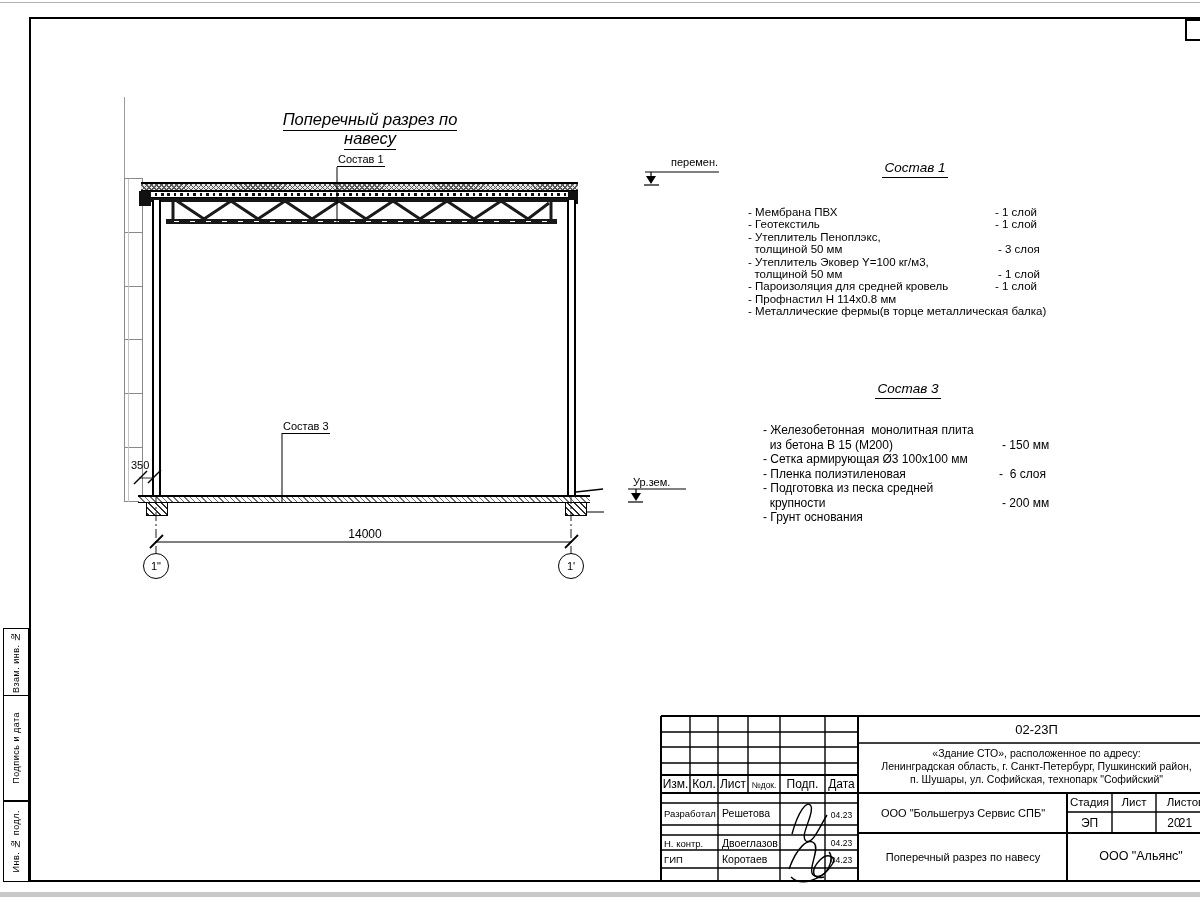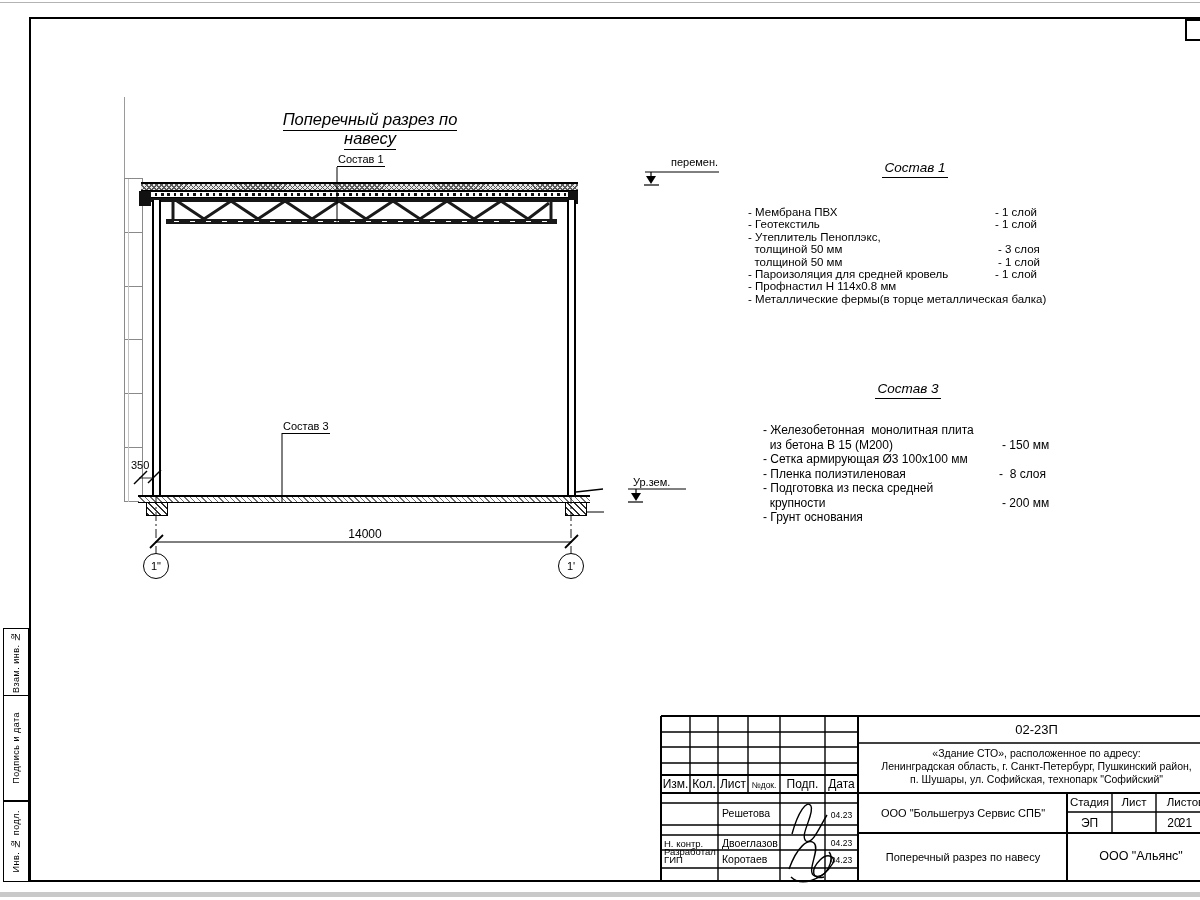--- a/index.html
+++ b/index.html
@@ -125,47 +125,48 @@
   </div>
 
   <div class="comp-hdr" style="left:859px;top:160px;">
     <span>Состав 1</span>
   </div>
   <div class="comp-list" style="left:748px;top:206px;width:420px;">
     <div class="crow"><span class="cname">- Мембрана ПВХ</span><span class="cqty" style="left:247px;">- 1 слой</span></div>
     <div class="crow"><span class="cname">- Геотекстиль</span><span class="cqty" style="left:247px;">- 1 слой</span></div>
     <div class="crow"><span class="cname">- Утеплитель Пеноплэкс,</span><span class="cqty" style="left:247px;"></span></div>
     <div class="crow"><span class="cname">  толщиной 50 мм</span><span class="cqty" style="left:250px;">- 3 слоя</span></div>
+    <div class="crow"><span class="cname">- Утеплитель Эковер Y=100 кг/м3,</span><span class="cqty" style="left:247px;"></span></div>
     <div class="crow"><span class="cname">  толщиной 50 мм</span><span class="cqty" style="left:250px;">- 1 слой</span></div>
     <div class="crow"><span class="cname">- Пароизоляция для средней кровель</span><span class="cqty" style="left:247px;">- 1 слой</span></div>
     <div class="crow"><span class="cname">- Профнастил Н 114х0.8 мм</span></div>
     <div class="crow"><span class="cname">- Металлические фермы(в торце металлическая балка)</span></div>
   </div>
 
   <div class="comp-hdr" style="left:852px;top:381px;">
     <span>Состав 3</span>
   </div>
   <div class="comp-list comp3" style="left:763px;top:423px;width:420px;">
     <div class="crow"><span class="cname">- Железобетонная  монолитная плита</span></div>
     <div class="crow"><span class="cname">  из бетона В 15 (М200)</span><span class="cqty" style="left:239px;">- 150 мм</span></div>
     <div class="crow"><span class="cname">- Сетка армирующая Ø3 100х100 мм</span></div>
-    <div class="crow"><span class="cname">- Пленка полиэтиленовая</span><span class="cqty" style="left:236px;">-  8 слоя</span></div>
+    <div class="crow"><span class="cname">- Пленка полиэтиленовая</span><span class="cqty" style="left:236px;">-  6 слоя</span></div>
     <div class="crow"><span class="cname">- Подготовка из песка средней</span></div>
     <div class="crow"><span class="cname">  крупности</span><span class="cqty" style="left:239px;">- 200 мм</span></div>
     <div class="crow"><span class="cname">- Грунт основания</span></div>
   </div>
 
   <div class="tb ctr" style="left:661px;top:777px;width:29px;font-size:12px;">Изм.</div>
   <div class="tb ctr" style="left:690px;top:777px;width:28px;font-size:12px;">Кол.</div>
   <div class="tb ctr" style="left:718px;top:777px;width:30px;font-size:12px;">Лист</div>
   <div class="tb ctr" style="left:748px;top:780px;width:32px;font-size:8.5px;">№док.</div>
   <div class="tb ctr" style="left:780px;top:777px;width:45px;font-size:12px;">Подп.</div>
   <div class="tb ctr" style="left:825px;top:777px;width:33px;font-size:12px;">Дата</div>
 
-  <div class="tb" style="left:664px;top:808px;width:53px;font-size:9.5px;margin-top:38px;">Разработал</div>
+  <div class="tb" style="left:664px;top:808px;width:53px;font-size:9.5px;">Разработал</div>
   <div class="tb" style="left:722px;top:807px;width:57px;font-size:10.5px;">Решетова</div>
   <div class="tb ctr" style="left:826px;top:810px;width:31px;font-size:8.5px;">04.23</div>
 
   <div class="tb" style="left:664px;top:838px;width:53px;font-size:9.5px;">Н. контр.</div>
   <div class="tb" style="left:722px;top:837px;width:57px;font-size:10.5px;">Двоеглазов</div>
   <div class="tb ctr" style="left:826px;top:838px;width:31px;font-size:8.5px;">04.23</div>
 
   <div class="tb" style="left:664px;top:854px;width:30px;font-size:9.5px;">ГИП</div>
   <div class="tb" style="left:722px;top:853px;width:57px;font-size:10.5px;">Коротаев</div>
   <div class="tb ctr" style="left:826px;top:855px;width:31px;font-size:8.5px;">04.23</div>

